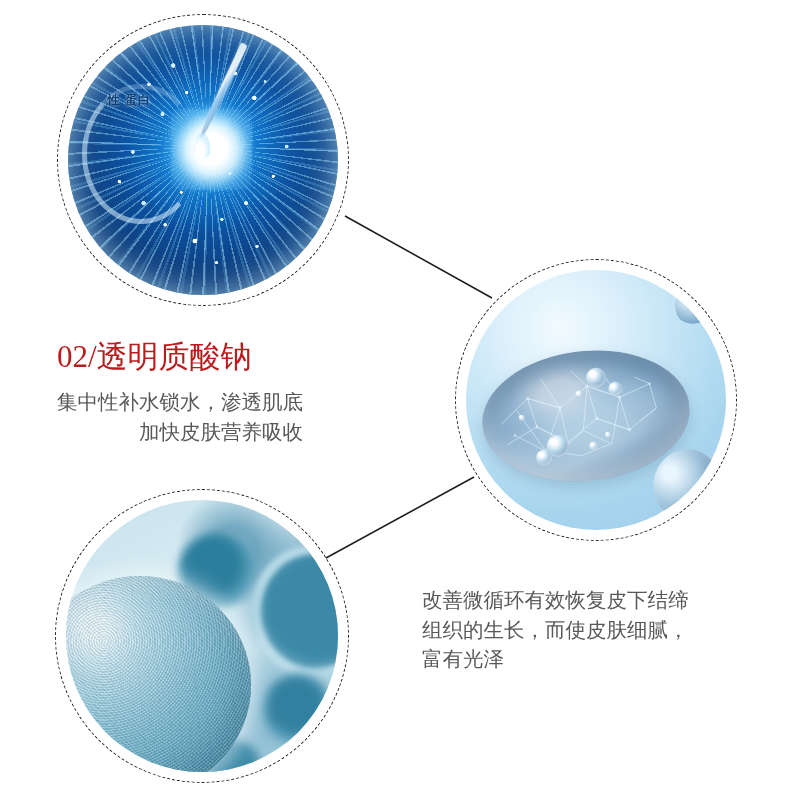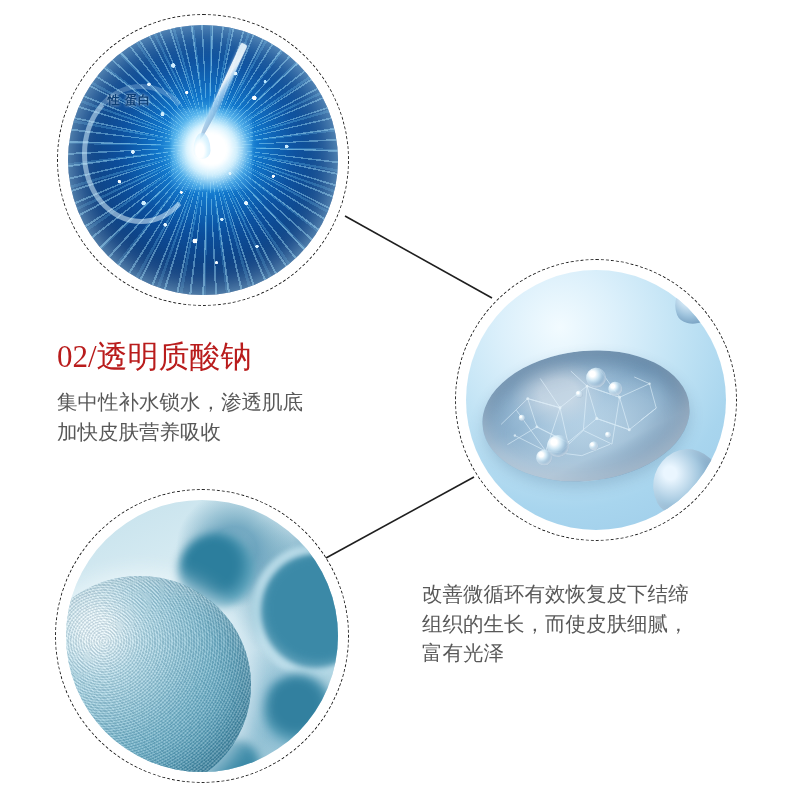--- a/index.html
+++ b/index.html
@@ -153,21 +153,21 @@
   }
   .desc{
     font-family:"Liberation Sans","DejaVu Sans",sans-serif;
     font-size:20.5px;line-height:29.5px;margin:0;white-space:pre-line;
   }
   #block1{left:422px;top:98px;}
   #block1 .desc{margin-top:11px;}
   #block2{left:57px;top:338px;}
   #block2 .desc{margin-top:11px;}
   #block3{left:422px;top:568px;}
-  #block3 .desc{margin-top:11px;}
+  #block3 .desc{margin-top:17px;}
 </style>
 </head>
 <body style="background: rgb(255, 255, 255);">
 
 <div class="stage">
 
   <svg class="lines" viewBox="0 0 800 800">
     <line x1="345" y1="216" x2="492" y2="298" stroke="#1f1f1f" stroke-width="1.6"></line>
     <line x1="326" y1="558" x2="474" y2="477" stroke="#1f1f1f" stroke-width="1.6"></line>
   </svg>
@@ -240,21 +240,21 @@
       <div class="cell-big">
         <div class="cell-texture"></div>
       </div>
     </div>
     <div class="dashed-ring" style="border-color: rgb(31, 31, 31);"></div>
   </div>
 
 
   <div class="block" id="block2">
     <h2 class="heading" style="color: #b91c1c;">02/透明质酸钠</h2>
-    <p class="desc" style="color: rgb(88, 88, 88);">集中性补水锁水，渗透肌底
+    <p class="desc" style="color: rgb(88, 88, 88); text-align: right;">集中性补水锁水，渗透肌底
 加快皮肤营养吸收</p>
   </div>
 
   <div class="block" id="block3">
     <p class="desc" style="color: rgb(88, 88, 88);">改善微循环有效恢复皮下结缔
 组织的生长，而使皮肤细腻，
 富有光泽</p>
   </div>
 
 </div>

